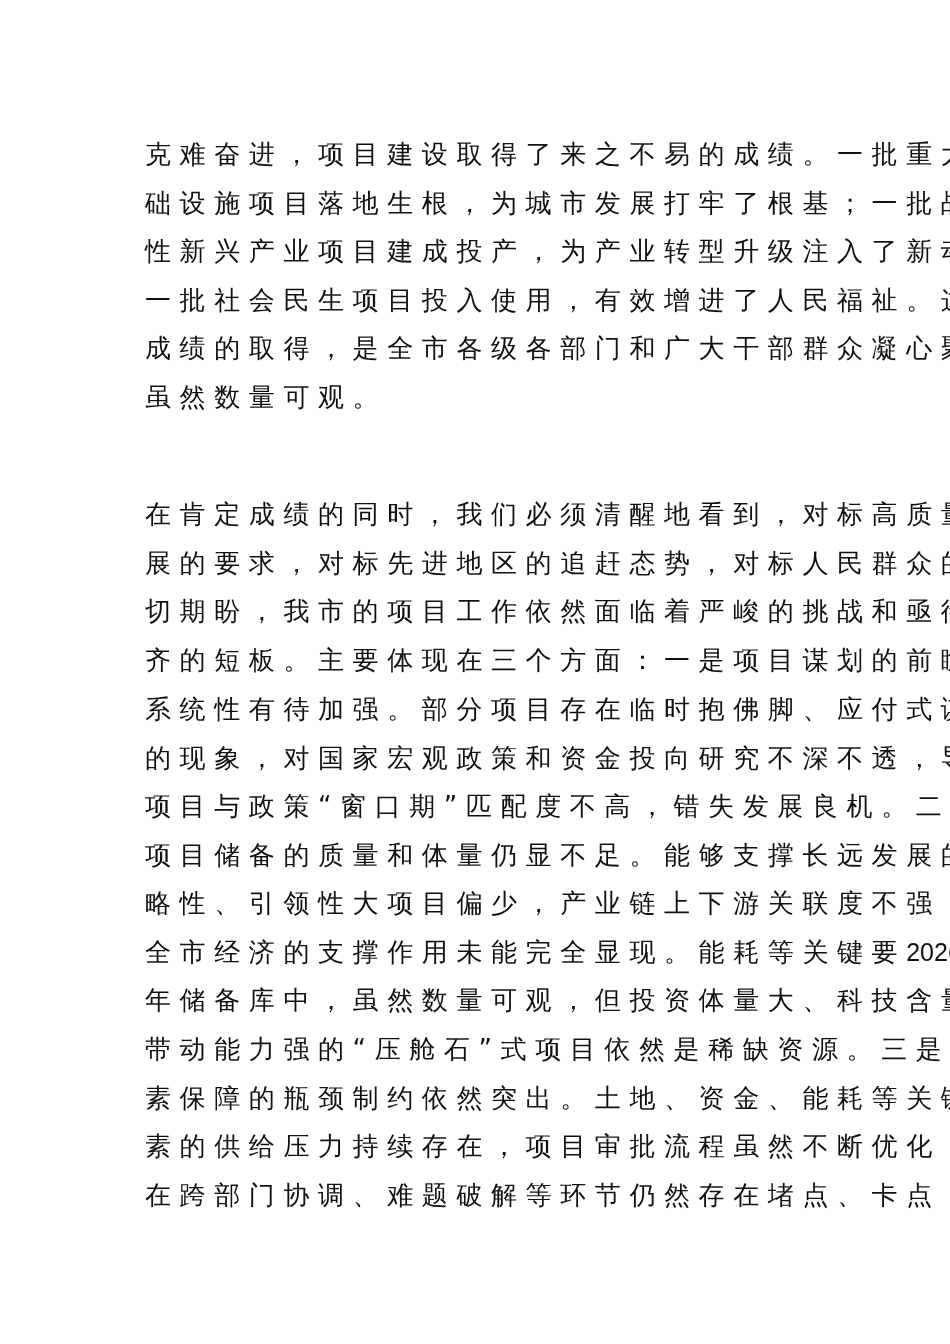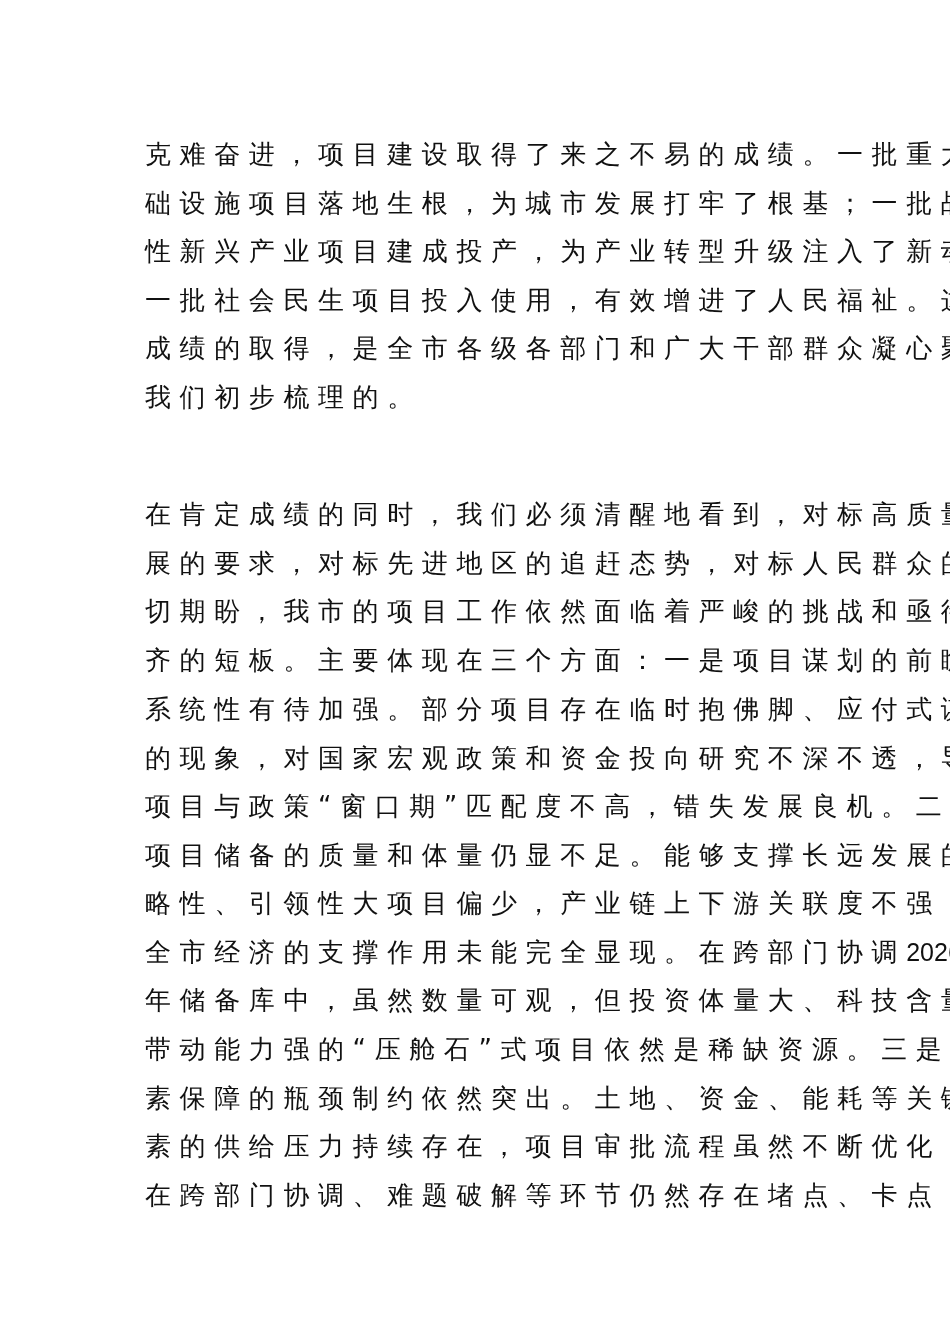--- a/index.html
+++ b/index.html
@@ -42,35 +42,35 @@
 <body>
 
 <div class="page">
 
   <div>
     <div class="line" style="top:136px">克难奋进，项目建设取得了来之不易的成绩。一批重大基</div>
     <div class="line" style="top:185px">础设施项目落地生根，为城市发展打牢了根基；一批战略</div>
     <div class="line" style="top:233px">性新兴产业项目建成投产，为产业转型升级注入了新动能</div>
     <div class="line" style="top:282px">一批社会民生项目投入使用，有效增进了人民福祉。这些</div>
     <div class="line" style="top:330px">成绩的取得，是全市各级各部门和广大干部群众凝心聚力</div>
-    <div class="line" style="top:379px">我们初步梳理的。</div>
+    <div class="line" style="top:379px">虽然数量可观。</div>
   </div>
 
   <div>
     <div class="line" style="top:496px">在肯定成绩的同时，我们必须清醒地看到，对标高质量发</div>
     <div class="line" style="top:545px">展的要求，对标先进地区的追赶态势，对标人民群众的殷</div>
     <div class="line" style="top:593px">切期盼，我市的项目工作依然面临着严峻的挑战和亟待补</div>
     <div class="line" style="top:642px">齐的短板。主要体现在三个方面：一是项目谋划的前瞻性</div>
     <div class="line" style="top:691px">系统性有待加强。部分项目存在临时抱佛脚、应付式谋划</div>
     <div class="line" style="top:740px">的现象，对国家宏观政策和资金投向研究不深不透，导致</div>
     <div class="line" style="top:788px">项目与政策“窗口期”匹配度不高，错失发展良机。二是</div>
     <div class="line" style="top:837px">项目储备的质量和体量仍显不足。能够支撑长远发展的战</div>
     <div class="line" style="top:885px">略性、引领性大项目偏少，产业链上下游关联度不强，对</div>
     <div class="line" style="top:934px">
-      <span>全市经济的支撑作用未能完全显现。在跨部门协调</span><span class="num">2026</span>
+      <span>全市经济的支撑作用未能完全显现。能耗等关键要</span><span class="num">2026</span>
     </div>
     <div class="line" style="top:982px">年储备库中，虽然数量可观，但投资体量大、科技含量高</div>
     <div class="line" style="top:1031px">带动能力强的“压舱石”式项目依然是稀缺资源。三是要</div>
     <div class="line" style="top:1080px">素保障的瓶颈制约依然突出。土地、资金、能耗等关键要</div>
     <div class="line" style="top:1128px">素的供给压力持续存在，项目审批流程虽然不断优化，但</div>
     <div class="line" style="top:1177px">在跨部门协调、难题破解等环节仍然存在堵点、卡点，影</div>
   </div>
 
 </div>
 

